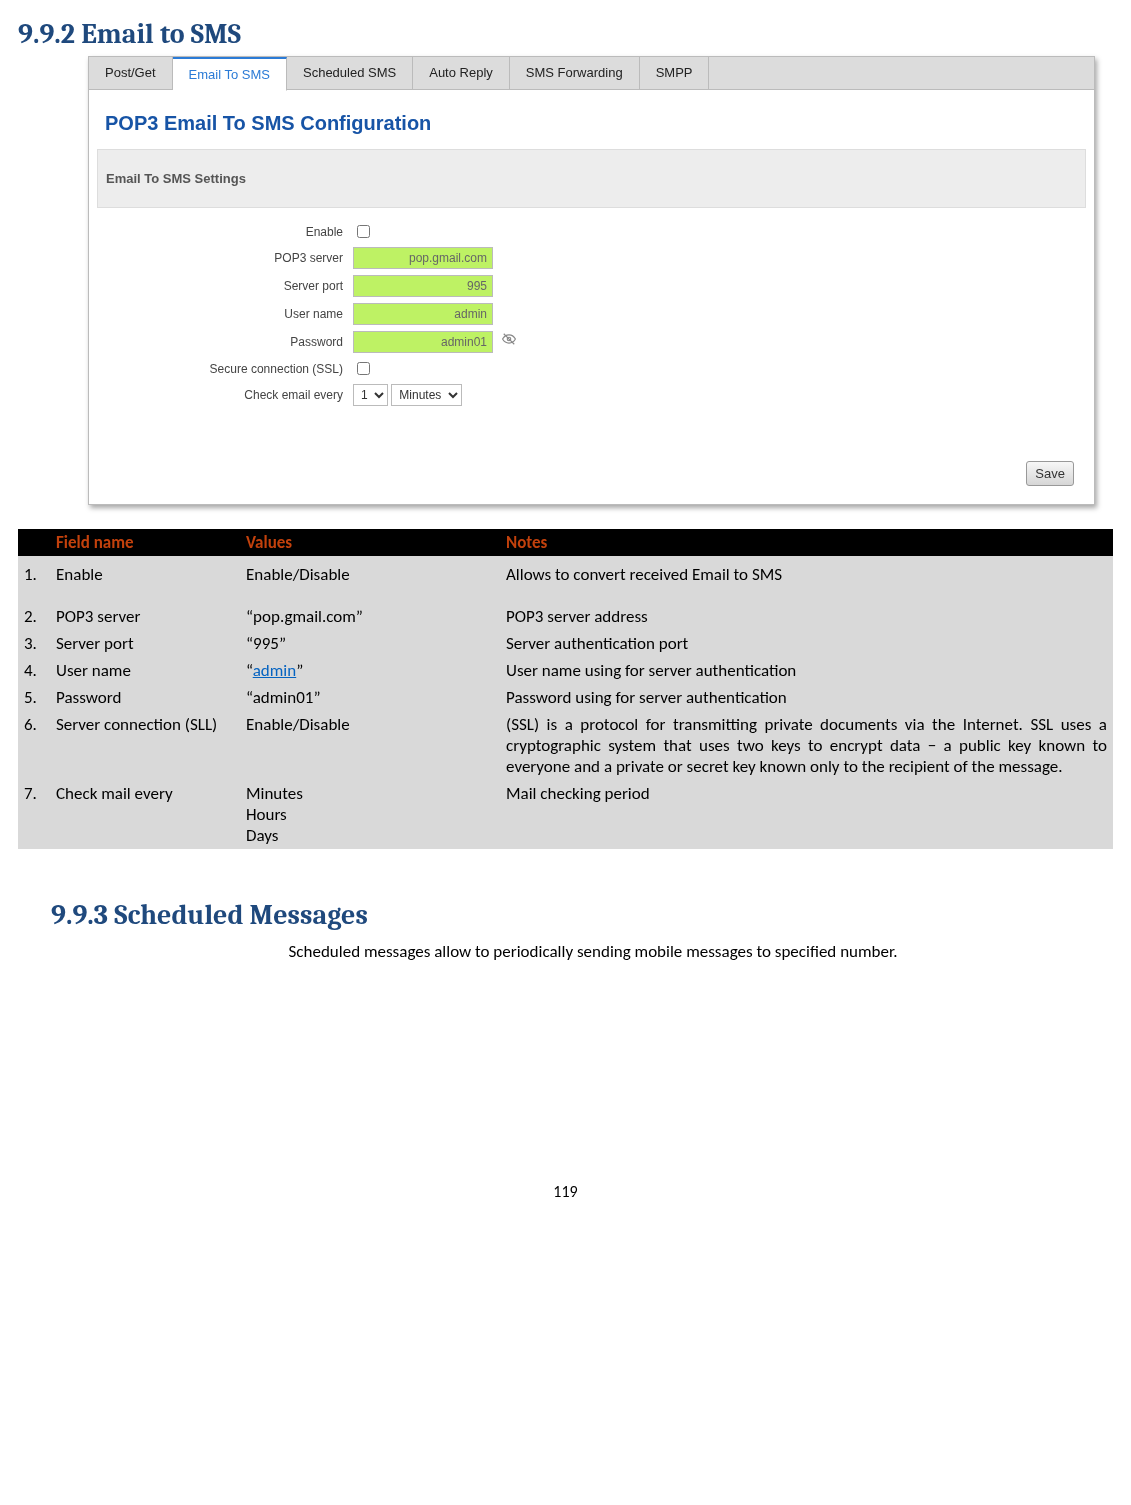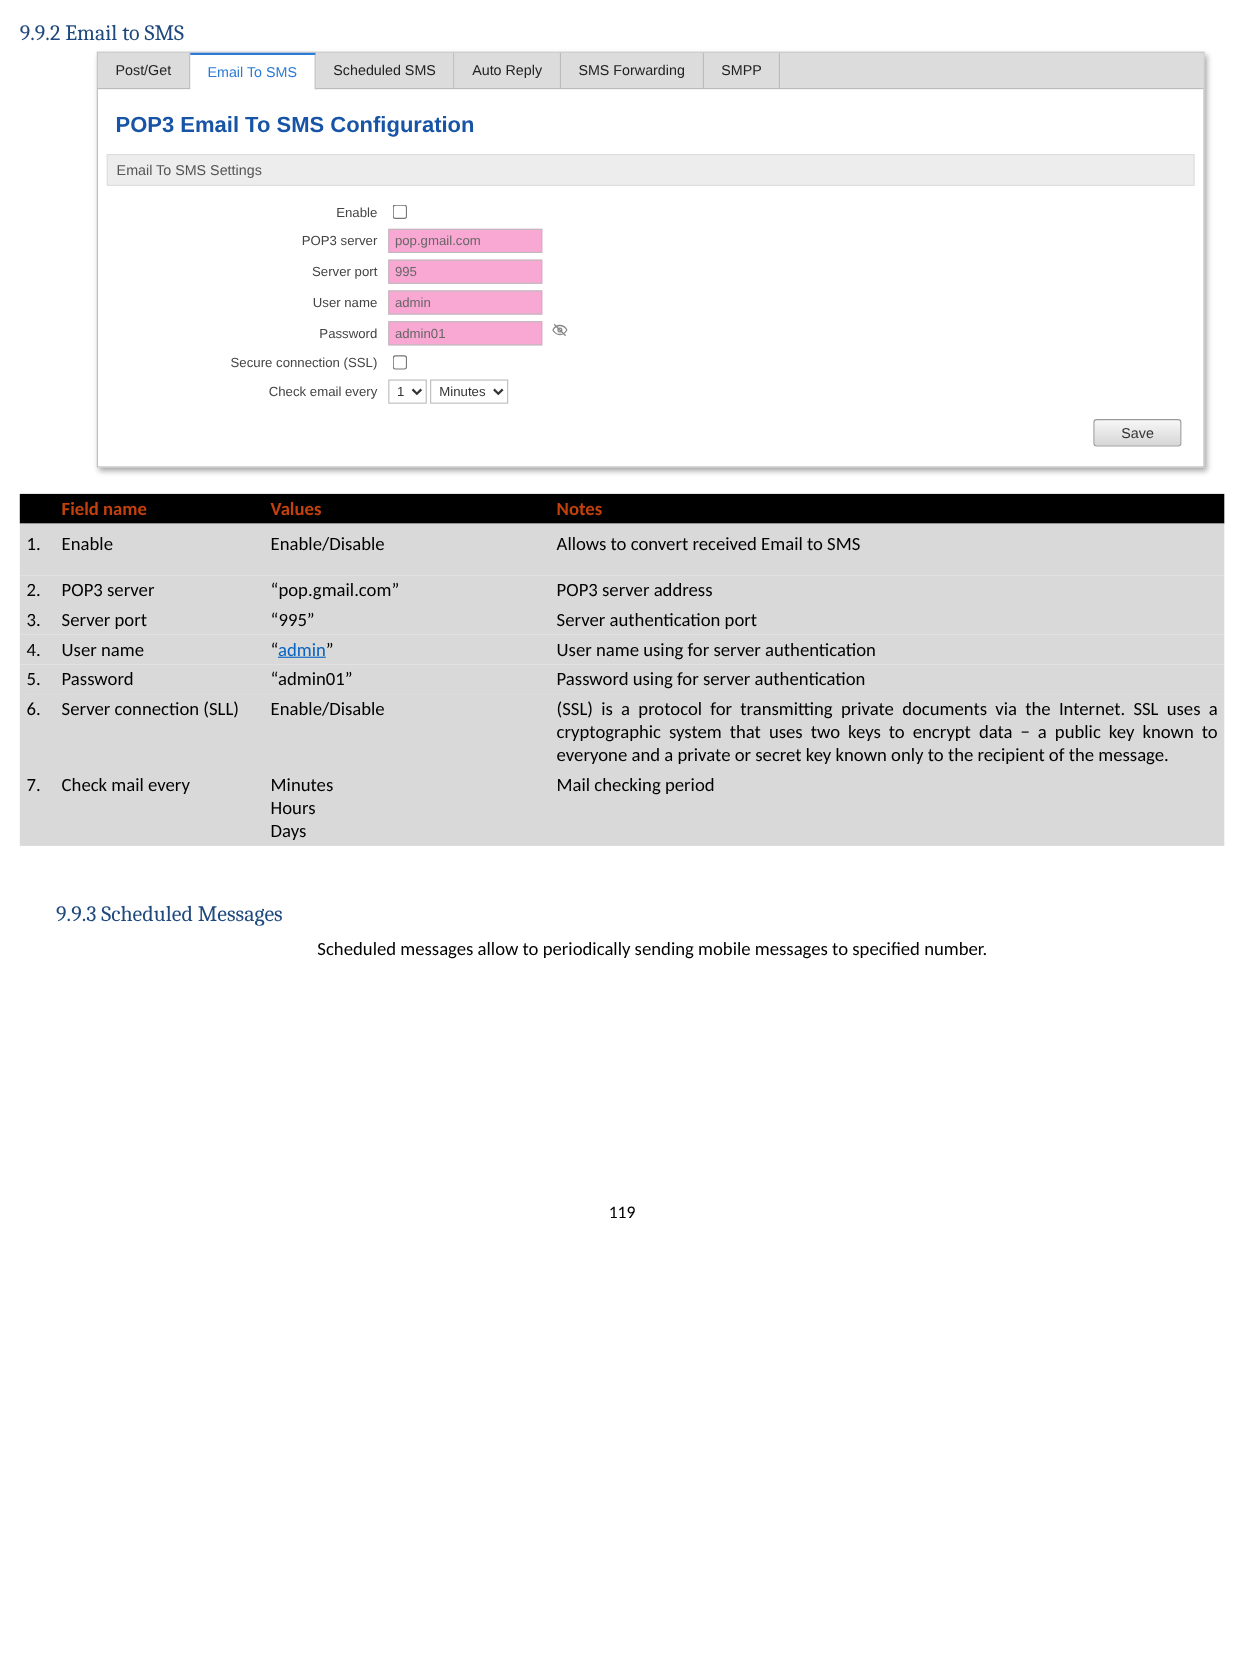--- a/index.html
+++ b/index.html
@@ -7,22 +7,22 @@
     font-family: Calibri, Arial, sans-serif;
     font-size: 17px;
     color: #000;
     background: #fff;
     margin: 0;
     padding: 18px 18px 40px 18px;
     width: 1131px;
   }
   .sec-heading {
     font-family: Cambria, Georgia, serif;
-    font-size: 20px;
-    font-weight: normal;
+    font-size: 28px;
+    font-weight: bold;
     margin: 0 0 6px 0;
   }
   .sec-heading .num { color: #1f497d; }
   .sec-heading .ttl { color: #1f497d; }
   .indent-block { margin-left: 70px; margin-right: 18px; }
 
   
   .shot-outer {
     border: 1px solid #bbb;
     box-shadow: 2px 3px 5px rgba(0,0,0,0.35);
@@ -59,44 +59,45 @@
     color: #1754a6;
     font-family: Arial, sans-serif;
     font-size: 20px;
     font-weight: bold;
     margin: 4px 0 14px 2px;
   }
   .settings-header {
     background: #ededed;
     color: #555;
     font-size: 13px;
-    font-weight: normal;
-    padding: 6px 8px;
+    font-weight: bold;
+    padding: 21px 8px;
     margin: 0 -6px 14px -6px;
     border: 1px solid #ddd;
   }
   .form-row {
     display: flex;
     align-items: center;
     margin: 6px 0;
     font-size: 12px;
     color: #444;
   }
   .form-row .lbl {
     width: 250px;
     text-align: right;
     padding-right: 10px;
   }
   .form-row .ctl input[type=text] {
     font-size: 12px;
     padding: 3px 5px;
     border: 1px solid #bbb;
     width: 140px;
-    background: #f9a8d4;
+    background: #bef264;
     color: #666;
+    text-align: right;
   }
   .form-row .ctl select {
     font-size: 12px;
     padding: 2px 3px;
     border: 1px solid #bbb;
     background: #fff;
     color: #333;
   }
   .eye-icon {
     display: inline-block;
@@ -104,26 +105,27 @@
     color: #888;
     cursor: pointer;
   }
   .save-row {
     display: flex;
     justify-content: flex-end;
     padding: 8px 6px 4px 0;
   }
   .save-btn {
     font-size: 13px;
-    padding: 4px 24px;
+    padding: 4px 8px;
     border: 1px solid #999;
     border-radius: 3px;
     background: linear-gradient(#f7f7f7, #d6d6d6);
     color: #333;
     cursor: pointer;
+    margin-top: 41px;
   }
 
   
   table.desc {
     width: 100%;
     border-collapse: collapse;
     font-size: 17px;
   }
   table.desc th {
     background: #000;

